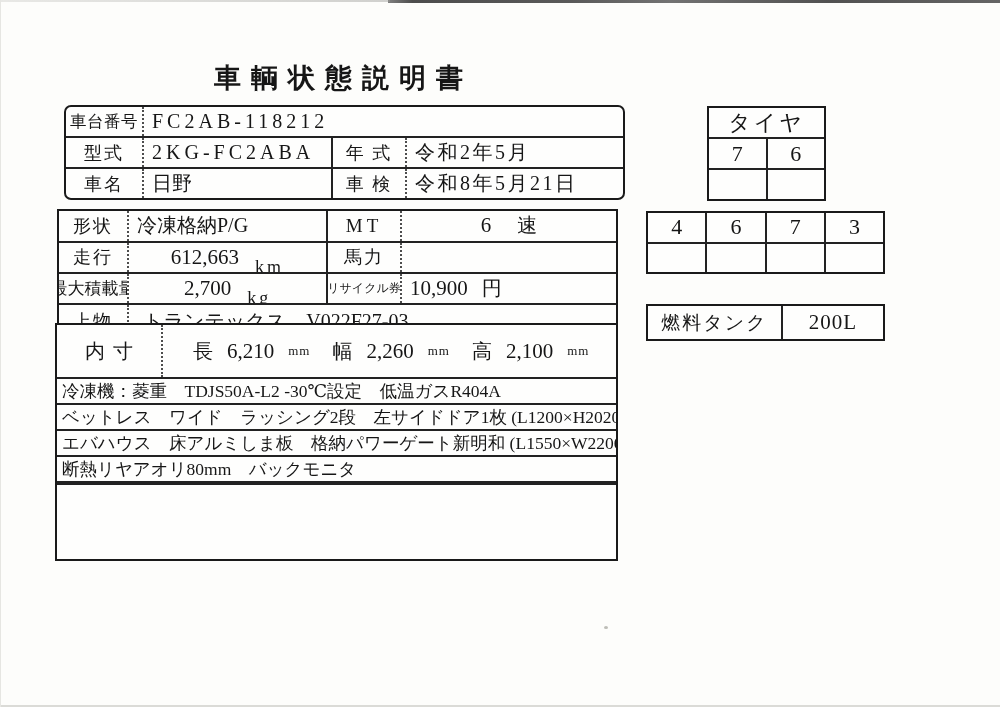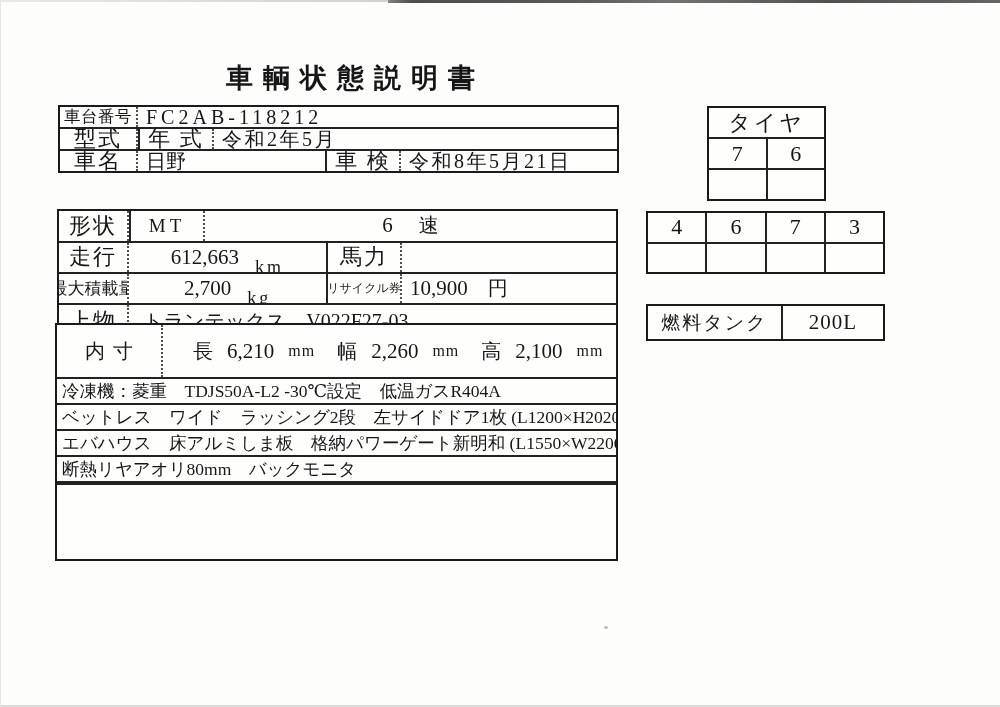--- a/index.html
+++ b/index.html
@@ -14,37 +14,37 @@
     background:linear-gradient(to right,#6a6a6a 0%,#2e2e2e 4%,#3d3d3d 30%,#5a5a5a 46%,#333 72%,#4a4a4a 100%);
     opacity:.85; }
   .edge-top-light { position:absolute; top:0; left:0; width:390px; height:2px;
     background:linear-gradient(to right,#cfcfcb,#9a9a96); opacity:.45; }
   .edge-bottom { position:absolute; bottom:0; left:0; right:0; height:2px; background:#dbdbd7; }
   .edge-left { position:absolute; top:0; bottom:0; left:0; width:1px; background:#e6e6e2; }
   .speck { position:absolute; left:604px; top:626px; width:4px; height:3px;
     background:#bdbdb7; border-radius:50%; }
 
   .title {
-    position:absolute; left:70px; top:60px; width:561px;
+    position:absolute; left:58px; top:60px; width:561px;
     font-size:27px; font-weight:600; letter-spacing:10px; text-indent:10px;
     text-align:center; white-space:nowrap;
   }
 
   .tbl { position:absolute; border:2.5px solid #1a1a1a; background:#fefefd;
     display:flex; flex-direction:column; }
   .row { display:flex; align-items:stretch; min-height:0; }
   .row + .row { border-top:2px solid #222; }
   .cell { display:flex; align-items:center; justify-content:center;
     white-space:nowrap; overflow:hidden; min-width:0; }
   .dotr { border-right:2px dotted #4d4d4d; }
   .soll { border-left:2px solid #222; }
   .left { justify-content:flex-start; padding-left:8px; }
 
   
-  .t1 { left:58px; top:105px; width:561px; height:68px; }
+  .t1 { left:64px; top:105px; width:561px; height:95px;border-radius:7px; }
   .t1 .c-lab  { width:78px; }
   .t1 .c-val  { width:187px; }
   .t1 .c-lab2 { width:76px; }
   .t1 .c-val2 { flex:1; }
   .t1 .c-wide { flex:1; }
 
   .t2 { left:57px; top:209px; width:561px; height:130px; }
   .t2 .c-lab  { width:70px; }
   .t2 .c-val  { width:197px; }
   .t2 .c-lab2 { width:76px; }
@@ -58,31 +58,31 @@
 
   .tire { left:707px; top:106px; width:119px; height:95px; }
   .axle { left:646px; top:211px; width:239px; height:63px; }
   .fuel { left:646px; top:304px; width:239px; height:37px; }
   .tire .cell, .axle .cell { flex:1; font-size:22px; }
   .tire .cell + .cell, .axle .cell + .cell { border-left:2px solid #222; }
   .fuel .c-flab { width:133px; font-size:19px; letter-spacing:2px; }
   .fuel .c-fval { flex:1; border-left:2px solid #222; font-size:21px; letter-spacing:1px; }
 
   
-  .lbl    { font-size:22px; letter-spacing:2px; }
+  .lbl    { font-size:18px; letter-spacing:2px; }
   .lbl-4  { font-size:16.5px; letter-spacing:0.5px; }
   .lbl-sm { font-size:12px; letter-spacing:0; }
   .lbl-lat{ font-size:19px; letter-spacing:4px; }
   .val    { font-size:20px; }
   .lat    { letter-spacing:4px; }
   .date   { letter-spacing:2.5px; }
   .num    { font-size:21px; }
   .u      { font-size:18px; letter-spacing:3px;margin-top:20px; }
   .uk     { font-size:20px; }
-  .usm    { font-size:16px; letter-spacing:1px; }
+  .usm    { font-size:13px; letter-spacing:1px; }
   .dimname{ font-size:20px; }
   .gap16 { gap:16px; }
   .gap26 { gap:26px; }
   .line  { font-size:17.5px; justify-content:flex-start; padding-left:5px; flex:1; }
   .naisun { font-size:20px; letter-spacing:8px; text-indent:8px; }
   .tire-hd { font-size:19px; letter-spacing:3px; }
 </style>
 </head>
 <body>
 
@@ -95,34 +95,36 @@
 
   <div class="title">車輌状態説明書</div>
 
   <div class="tbl t1">
     <div class="row" style="flex:1">
       <div class="cell c-lab lbl-4 dotr">車台番号</div>
       <div class="cell c-wide val lat left">FC2AB-118212</div>
     </div>
     <div class="row" style="flex:1">
       <div class="cell c-lab lbl dotr">型式</div>
+      <div class="cell c-val val lat left">2KG-FC2ABA</div>
       <div class="cell c-lab2 lbl soll dotr">年 式</div>
       <div class="cell c-val2 val date left">令和2年5月</div>
     </div>
     <div class="row" style="flex:1">
       <div class="cell c-lab lbl dotr">車名</div>
       <div class="cell c-val val left">日野</div>
       <div class="cell c-lab2 lbl soll dotr">車 検</div>
       <div class="cell c-val2 val date left">令和8年5月21日</div>
     </div>
   </div>
 
   <div class="tbl t2">
     <div class="row" style="flex:32">
       <div class="cell c-lab lbl dotr">形状</div>
+      <div class="cell c-val val left">冷凍格納P/G</div>
       <div class="cell c-lab2 lbl-lat soll dotr">MT</div>
       <div class="cell c-val2 gap26">
         <span class="num">6</span>
         <span class="uk">速</span>
       </div>
     </div>
     <div class="row" style="flex:31">
       <div class="cell c-lab lbl dotr">走行</div>
       <div class="cell c-val gap16">
         <span class="num">612,663</span>
@@ -130,21 +132,21 @@
       </div>
       <div class="cell c-lab2 lbl soll dotr">馬力</div>
     </div>
     <div class="row" style="flex:32">
       <div class="cell c-lab lbl-sm dotr" style="font-size:17px">最大積載量</div>
       <div class="cell c-val gap16">
         <span class="num">2,700</span>
         <span class="u">kg</span>
       </div>
       <div class="cell c-lab2 lbl-sm soll dotr">リサイクル券</div>
-      <div class="cell c-val2 left" style="gap:20px">
+      <div class="cell c-val2 left" style="gap:14px">
         <span class="num">10,900</span>
         <span class="uk">円</span>
       </div>
     </div>
     <div class="row" style="flex:34">
       <div class="cell c-lab lbl dotr">上物</div>
       <div class="cell c-wide val left" style="padding-left:14px">トランテックス　V022F27-03</div>
     </div>
   </div>
 

